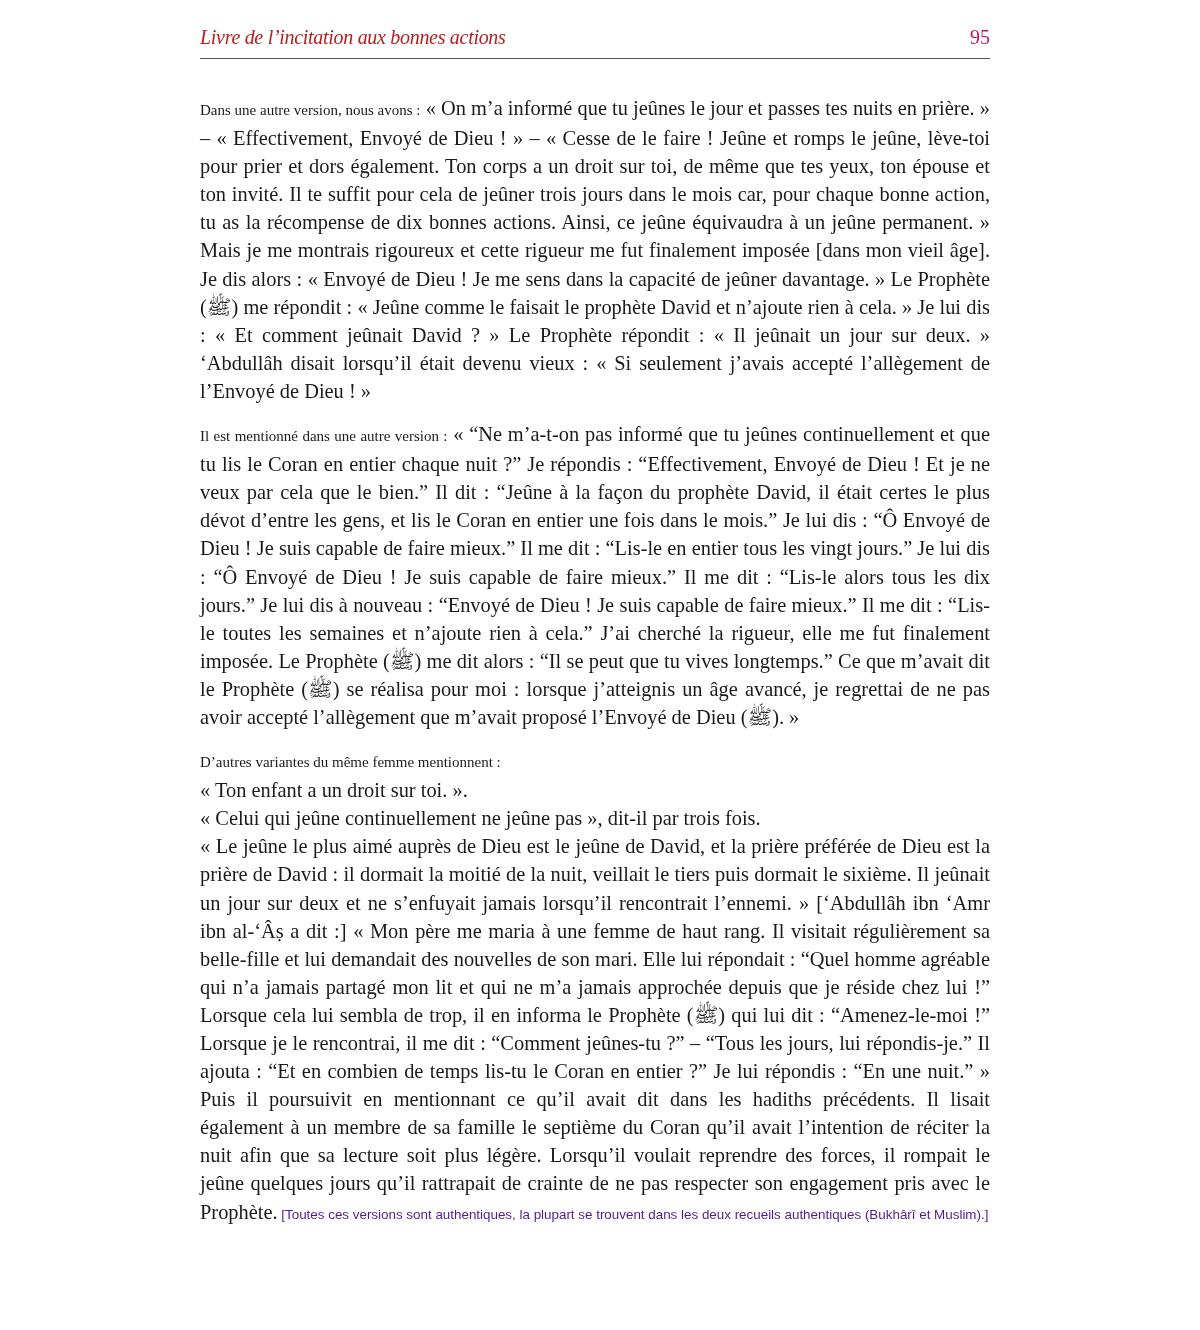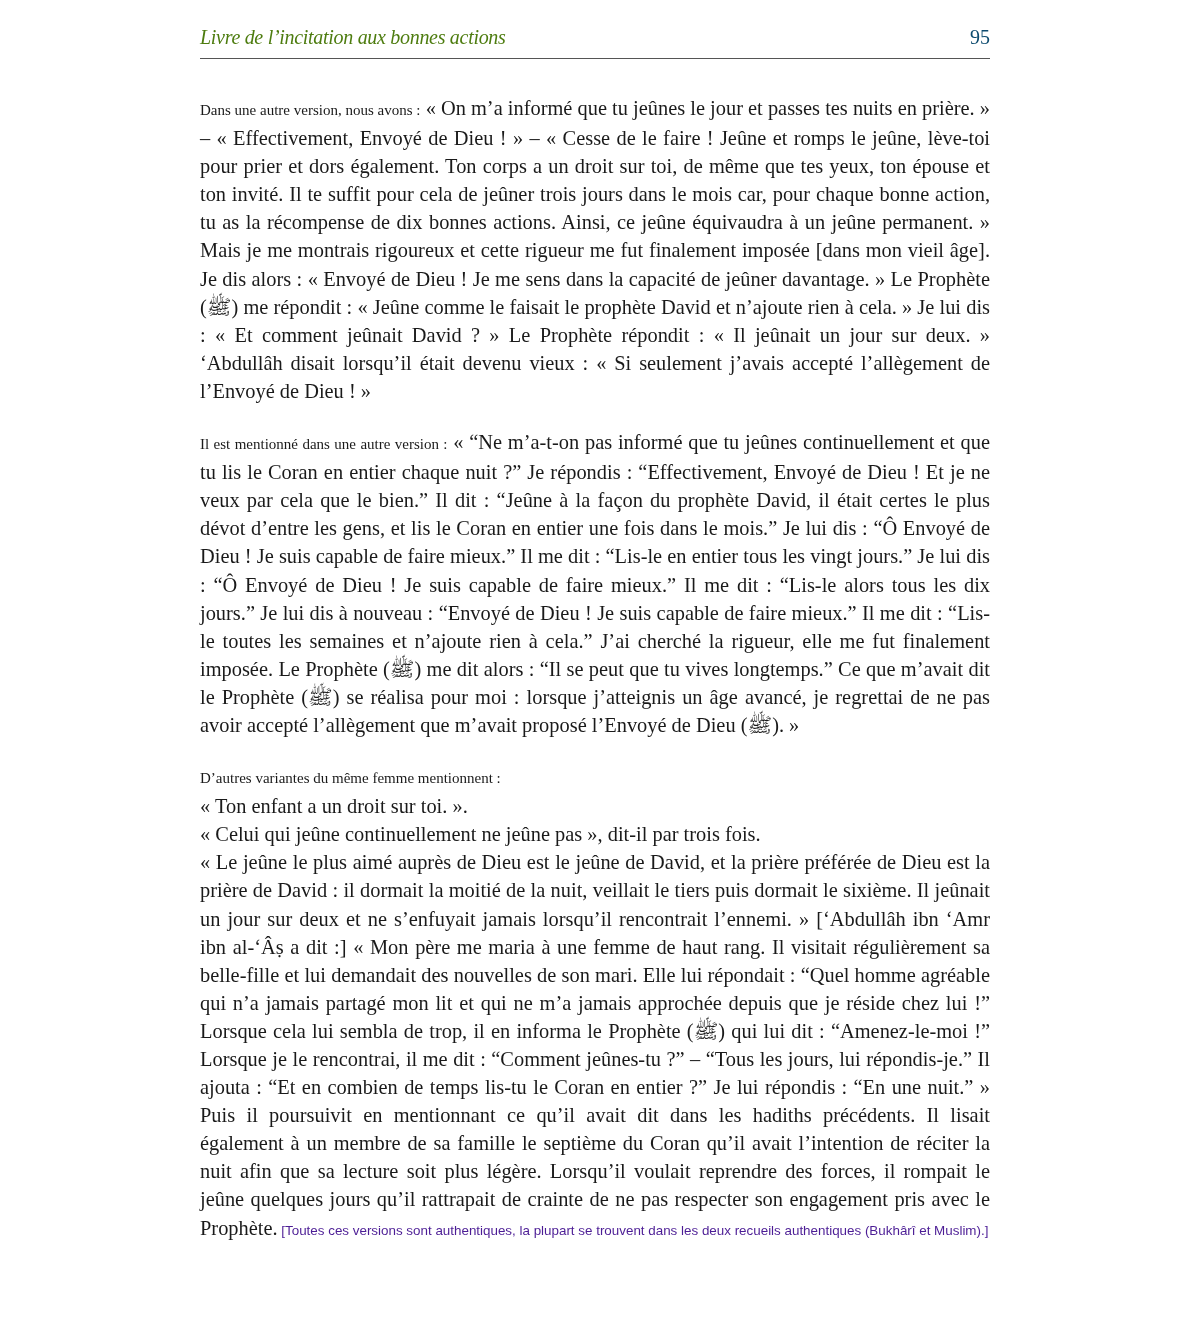--- a/index.html
+++ b/index.html
@@ -28,29 +28,29 @@
       width: 790px;
       height: 30px;
     }
     .running-title {
       position: absolute;
       left: 0;
       top: 0;
       font-style: italic;
       font-size: 20px;
       letter-spacing: -0.3px;
-      color: #4d7c0f;
+      color: #b91c1c;
       text-align: center;
     }
     .page-number {
       position: absolute;
       right: 0;
       top: 0;
       font-size: 20px;
-      color: #0c4a6e;
+      color: #be185d;
     }
     .head-rule {
       position: absolute;
       top: 58px;
       left: 0;
       width: 790px;
       height: 0;
       border-top: 1.5px solid #555;
     }
     .body-text {
@@ -64,21 +64,21 @@
       color: #1a1a1a;
     }
     .para {
       margin: 0;
       padding: 0;
     }
     .para + .para { margin-top: 0; }
     .para.small-lead .lead {
       font-size: 15px;
     }
-    .para.gap { margin-top: 23px; }
+    .para.gap { margin-top: 15px; }
     .note {
       font-family: "Liberation Sans", "DejaVu Sans", sans-serif;
       font-size: 13.4px;
       line-height: 28px;
       color: #4c1d95;
     }
   </style>
 </head>
 <body>
 

